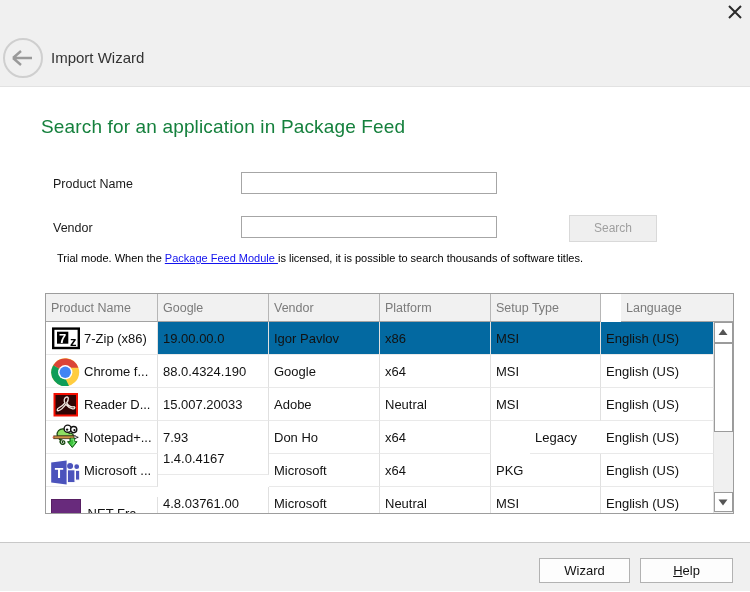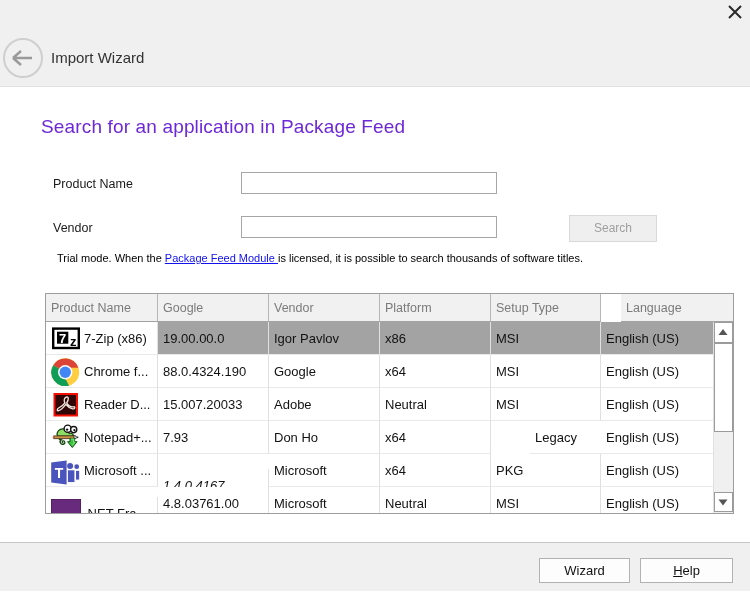--- a/index.html
+++ b/index.html
@@ -6,34 +6,34 @@
 html,body { width:750px; height:592px; background:#fff; font-family:"Liberation Sans", sans-serif; overflow:hidden; }
 #page { position:relative; width:750px; height:592px; }
 .abs { position:absolute; }
 
 
 #hdr { left:0; top:0; width:750px; height:87px; background:#f0f0f0; border-bottom:1px solid #e2e2e2; }
 #backc { left:3px; top:38px; width:40px; height:40px; border:2px solid #cfcfcf; border-radius:50%; }
 #iw { left:51px; top:49px; font-size:15px; color:#333; }
 
 
-#h1 { left:41px; top:116px; font-size:19px; letter-spacing:0.15px; color:#6d28d9; }
+#h1 { left:41px; top:116px; font-size:19px; letter-spacing:0.15px; color:#15803d; }
 
 
 .lbl { font-size:12.5px; color:#1a1a1a; }
 .inp { border:1px solid #a6a6a6; background:#fff; width:256px; height:22px; }
 #srch { left:569px; top:215px; width:88px; height:27px; background:#efefef; border:1px solid #d9d9d9; color:#9f9f9f; font-size:12px; text-align:center; line-height:25px; }
 #trial { left:57px; top:252px; font-size:11px; color:#000; }
 #trial a { color:#1212ee; }
 
 
 #tbl { left:45px; top:293px; width:689px; height:221px; border:1px solid #9d9d9d; background:#fff; overflow:hidden; }
 .th { position:absolute; top:0; height:28px; background:#f1f1f1; border-right:1px solid #b6b6b6; border-bottom:1px solid #a3a3a3; color:#7b7b7b; font-size:12.5px; line-height:29px; padding-left:5px; }
 .cell { position:absolute; height:33px; font-size:13px; color:#121212; line-height:34px; padding-left:5px; border-right:1px solid #e0e0e0; border-bottom:1px solid #e9e9e9; background:#fff; white-space:nowrap; overflow:hidden; }
-.sel { background:#a3a3a3; }
+.sel { background:#0369a1; }
 .icon { position:absolute; left:6px; top:3px; width:27px; height:27px; }
 .pn { padding-left:38px; }
 
 
 #sbar { position:absolute; left:668px; top:28px; width:19px; height:191px; background:#f0f0f0; }
 .sbtn { position:absolute; left:0px; width:19px; background:#fff; border:1px solid #9b9b9b; }
 
 
 #ftr { left:0; top:542px; width:750px; height:49px; background:#f0f0f0; border-top:1px solid #c8c8c8; }
 .btn { position:absolute; top:558px; height:25px; background:#fdfdfd; border:1px solid #b2b2b2; font-size:13px; color:#111; text-align:center; line-height:23px; }
@@ -129,21 +129,21 @@
     <div class="cell" style="left:555px; top:127px; width:113px;">English (US)</div>
 
     <div class="cell pn" style="left:0; top:160px; width:112px;"><svg class="icon" style="left:4px; width:30px; height:30px;" viewBox="0 0 30 30">
       <circle cx="20.1" cy="9.1" r="3.6" fill="#4b53bc" stroke="#fff" stroke-width="1.2"></circle>
       <circle cx="26.7" cy="9.7" r="3.0" fill="#4b53bc" stroke="#fff" stroke-width="1.2"></circle>
       <rect x="17.3" y="12.7" width="7.8" height="13" fill="#4b53bc" stroke="#fff" stroke-width="1.2"></rect>
       <rect x="25.4" y="13.2" width="4.4" height="10" fill="#4b53bc" stroke="#fff" stroke-width="1.2"></rect>
       <path d="M1.2 5.6 L16.6 3.6 V27.4 L1.2 25.4 Z" fill="#4b53bc"></path>
       <text x="9" y="21" font-size="14" font-weight="bold" font-family="Liberation Sans" fill="#fff" text-anchor="middle">T</text>
     </svg>Microsoft ...</div>
-    <div class="cell" style="left:112px; top:175px; width:111px;font-style:italic;">1.4.0.4167</div>
+    <div class="cell" style="left:112px; top:148px; width:111px;">1.4.0.4167</div>
     <div class="cell" style="left:223px; top:160px; width:111px;">Microsoft</div>
     <div class="cell" style="left:334px; top:160px; width:111px;">x64</div>
     <div class="cell" style="left:445px; top:160px; width:110px;">PKG</div>
     <div class="cell" style="left:555px; top:160px; width:113px;">English (US)</div>
 
     <div class="cell pn" style="left:0; top:203px; width:112px;"><svg class="icon" style="left:5px; top:2px; width:30px; height:30px;" viewBox="0 0 30 30">
           <rect x="0.5" y="0.5" width="29" height="29" fill="#682a7c" stroke="#571f63" stroke-width="1"></rect>
           <text x="15" y="20.5" font-size="9" font-weight="bold" font-family="Liberation Sans" fill="#e8d8ef" text-anchor="middle">.NET</text>
         </svg>.NET Fra...</div>
     <div class="cell" style="left:112px; top:193px; width:111px;">4.8.03761.00</div>

